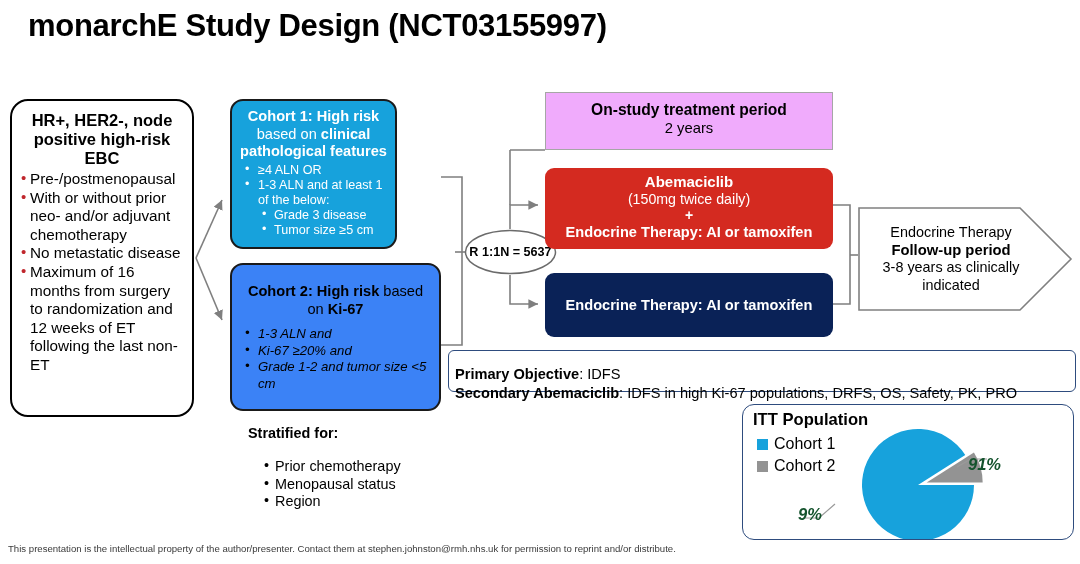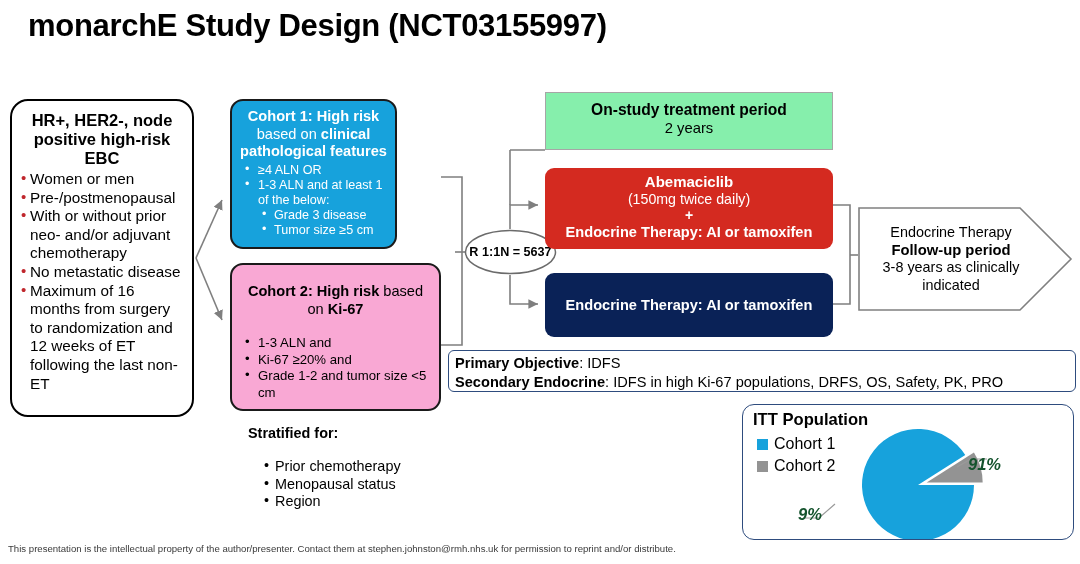--- a/index.html
+++ b/index.html
@@ -94,54 +94,54 @@
     padding-left: 34px;
     font-size: 12.6px;
   }
   .c-list li.sub::before { left: 22px; }
   .c-list li.cont { padding-left: 18px; }
   .c-list li.cont::before { content: ""; }
 
   
   #cohort2-box {
     left: 230px; top: 263px; width: 211px; height: 148px;
-    background: #f9a8d4;
+    background: #3b82f6;
     border: 2px solid #1a1a1a;
     border-radius: 13px;
     color: #000000;
     padding: 18px 8px 0 8px;
   }
   #cohort2-heading {
     text-align: center;
     font-size: 14.6px;
     line-height: 17.5px;
   }
   #cohort2-heading b { font-weight: bold; }
-  #cohort2-box .c-list { margin-top: 17px; }
+  #cohort2-box .c-list { margin-top: 8px; font-style: italic; }
   #cohort2-box .c-list li { font-size: 13.2px; line-height: 16.5px; }
 
   
   #stratified-block {
     left: 248px; top: 425px; width: 215px; height: 85px;
   }
   #stratified-title { font-weight: bold; font-size: 14.4px; line-height: 17px; }
   .strat-list { list-style: none; margin: 16px; padding: 0; }
   .strat-list li {
     font-size: 14.4px; line-height: 17.6px;
     position: relative; padding-left: 11px;
   }
   .strat-list li::before {
     content: "\2022"; position: absolute; left: 0; top: -1px;
   }
 
   
   #treatment-period-box {
     left: 545px; top: 92px; width: 288px; height: 58px;
     border: 1.5px solid #A6A6A6;
-    background: #86efac;
+    background: #f0abfc;
     text-align: center;
     padding-top: 7px;
   }
   #tp-title { font-weight: bold; font-size: 15.6px; line-height: 19px; }
   #tp-sub { font-size: 14.8px; line-height: 18px; }
 
   
   #abemaciclib-box {
     left: 545px; top: 168px; width: 288px; height: 81px;
     background: #D42A20;
@@ -178,21 +178,21 @@
   }
   #fu-title { font-weight: bold; font-size: 14.8px; }
   #fu-l1, #fu-l2, #fu-l3 { font-size: 14.4px; }
 
   
   #objectives-box {
     left: 448px; top: 350px; width: 628px; height: 42px;
     border: 1.5px solid #2E4C7E;
     border-radius: 6px;
     background: #ffffff;
-    padding: 3px 0 0 6px;
+    padding: 14px 0 0 6px;
   }
   #objectives-box div { font-size: 14.6px; line-height: 18.6px; }
   #objectives-box b { font-weight: bold; }
 
   
   #itt-panel {
     left: 742px; top: 404px; width: 332px; height: 136px;
     border: 1.6px solid #2E4C7E;
     border-radius: 12px;
     background: #ffffff;
@@ -271,21 +271,20 @@
     <path d="M833,205 L850,205 L850,304 L833,304" stroke="#7F7F7F" stroke-width="1.6" fill="none"></path>
     <path d="M850,255 L858,255" stroke="#7F7F7F" stroke-width="1.6" fill="none"></path>
 
     <path d="M510,205 L510,150" stroke="#7F7F7F" stroke-width="1.6" fill="none"></path>
     <path d="M510,150 L545,150" stroke="#7F7F7F" stroke-width="1.6" fill="none"></path>
   </svg>
 
   <div class="box" id="eligibility-box">
     <div id="eligibility-heading">HR+, HER2-, node positive high-risk EBC</div>
     <ul class="elig-list">
-      <li>Women or men</li>
       <li>Pre-/postmenopausal</li>
       <li>With or without prior neo- and/or adjuvant chemotherapy</li>
       <li>No metastatic disease</li>
       <li>Maximum of 16 months from surgery to randomization and 12 weeks of ET following the last non-ET</li>
     </ul>
   </div>
 
   <div class="box" id="cohort1-box">
     <div id="cohort1-heading">
       <b>Cohort 1: High risk</b><span> based on </span><b>clinical pathological features</b>
@@ -355,21 +354,21 @@
       <div id="fu-l2">3-8 years as clinically</div>
       <div id="fu-l3">indicated</div>
     </div>
   </div>
 
   <div class="box" id="objectives-box">
     <div>
       <b>Primary Objective</b><span>: IDFS</span>
     </div>
     <div>
-      <b>Secondary Endocrine</b><span>: IDFS in high Ki-67 populations, DRFS, OS, Safety, PK, PRO</span>
+      <b>Secondary Abemaciclib</b><span>: IDFS in high Ki-67 populations, DRFS, OS, Safety, PK, PRO</span>
     </div>
   </div>
 
   <div class="box" id="itt-panel">
     <div id="itt-title">ITT Population</div>
 
     <div class="legend-row" id="legend-c1">
       <span class="swatch" style="background:#17A2DC"></span>
       <span>Cohort 1</span>
     </div>

